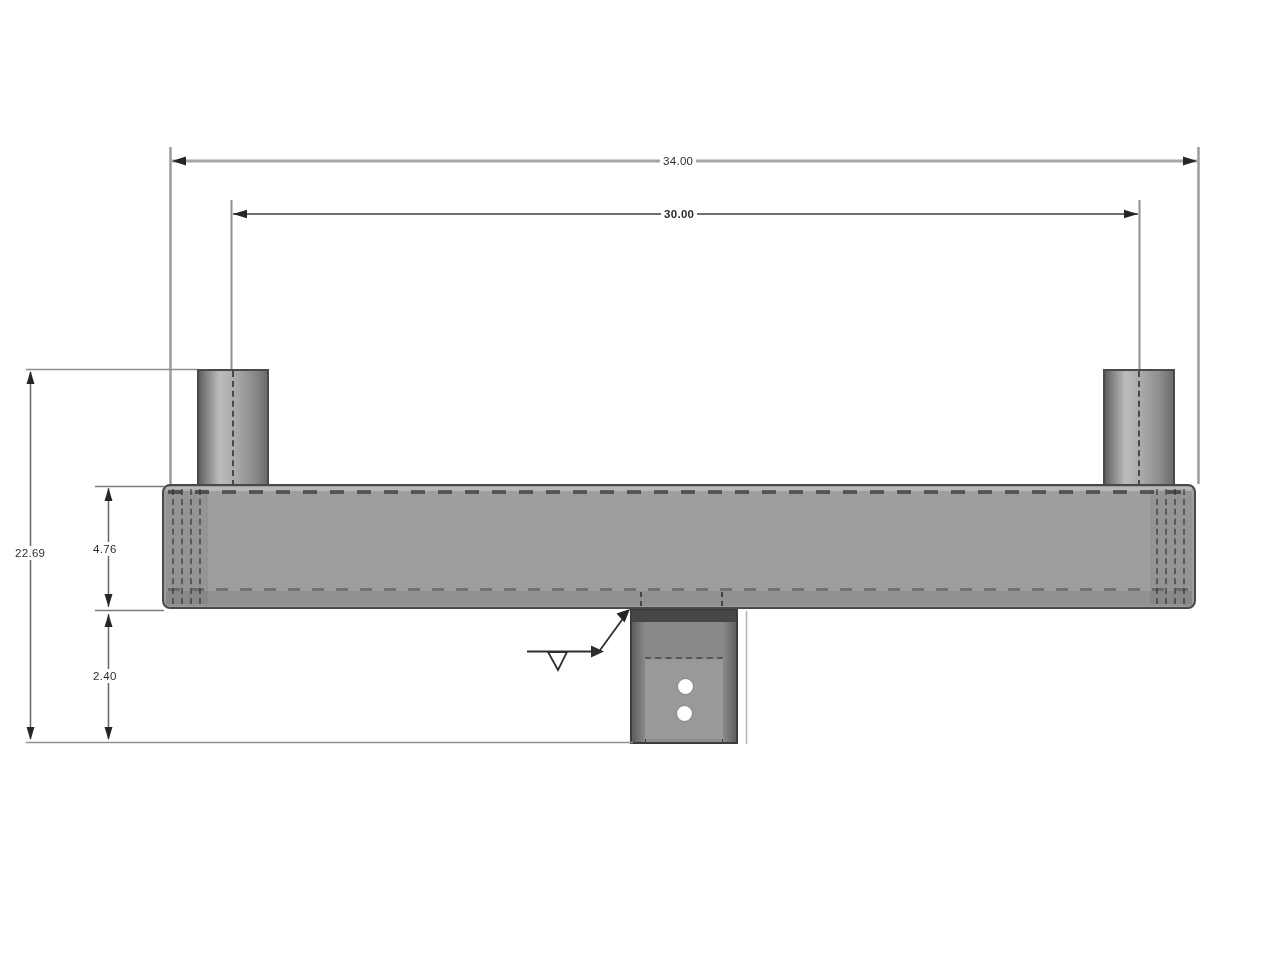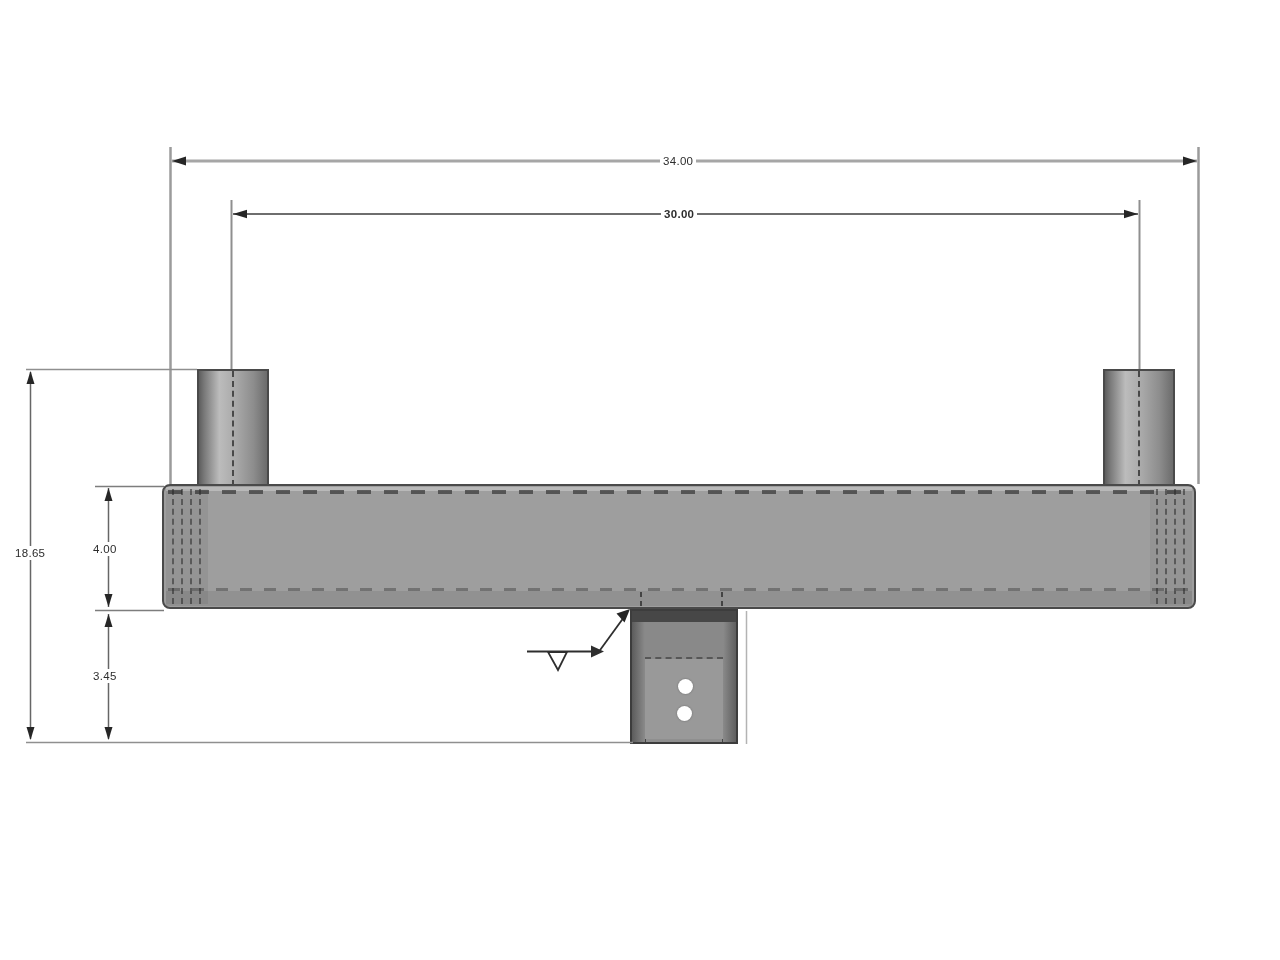--- a/index.html
+++ b/index.html
@@ -147,17 +147,17 @@
       <line x1="527" y1="651.5" x2="599" y2="651.5" stroke="#2e2e2e" stroke-width="1.8"></line>
       <polygon points="548,652 567,652 558,670" fill="none" stroke="#2e2e2e" stroke-width="1.8"></polygon>
       <polygon points="604,651.5 591,645.5 591,657.5" fill="#2e2e2e"></polygon>
       <line x1="599" y1="651.5" x2="627" y2="613" stroke="#2e2e2e" stroke-width="1.8"></line>
       <polygon points="630,609 616.5,613.5 624.5,622.5" fill="#262626"></polygon>
     </g>
   </svg>
 
   <div class="abs dimlabel" style="left:660px;top:154px;">34.00</div>
   <div class="abs dimlabel" style="left:661px;top:207px;font-weight:bold;">30.00</div>
-  <div class="abs dimlabel" style="left:12px;top:546px;">18.65</div>
-  <div class="abs dimlabel" style="left:90px;top:542px;">4.00</div>
-  <div class="abs dimlabel" style="left:90px;top:669px;">3.45</div>
+  <div class="abs dimlabel" style="left:12px;top:546px;">22.69</div>
+  <div class="abs dimlabel" style="left:90px;top:542px;">4.76</div>
+  <div class="abs dimlabel" style="left:90px;top:669px;">2.40</div>
 
 </div>
 
 </body></html>

